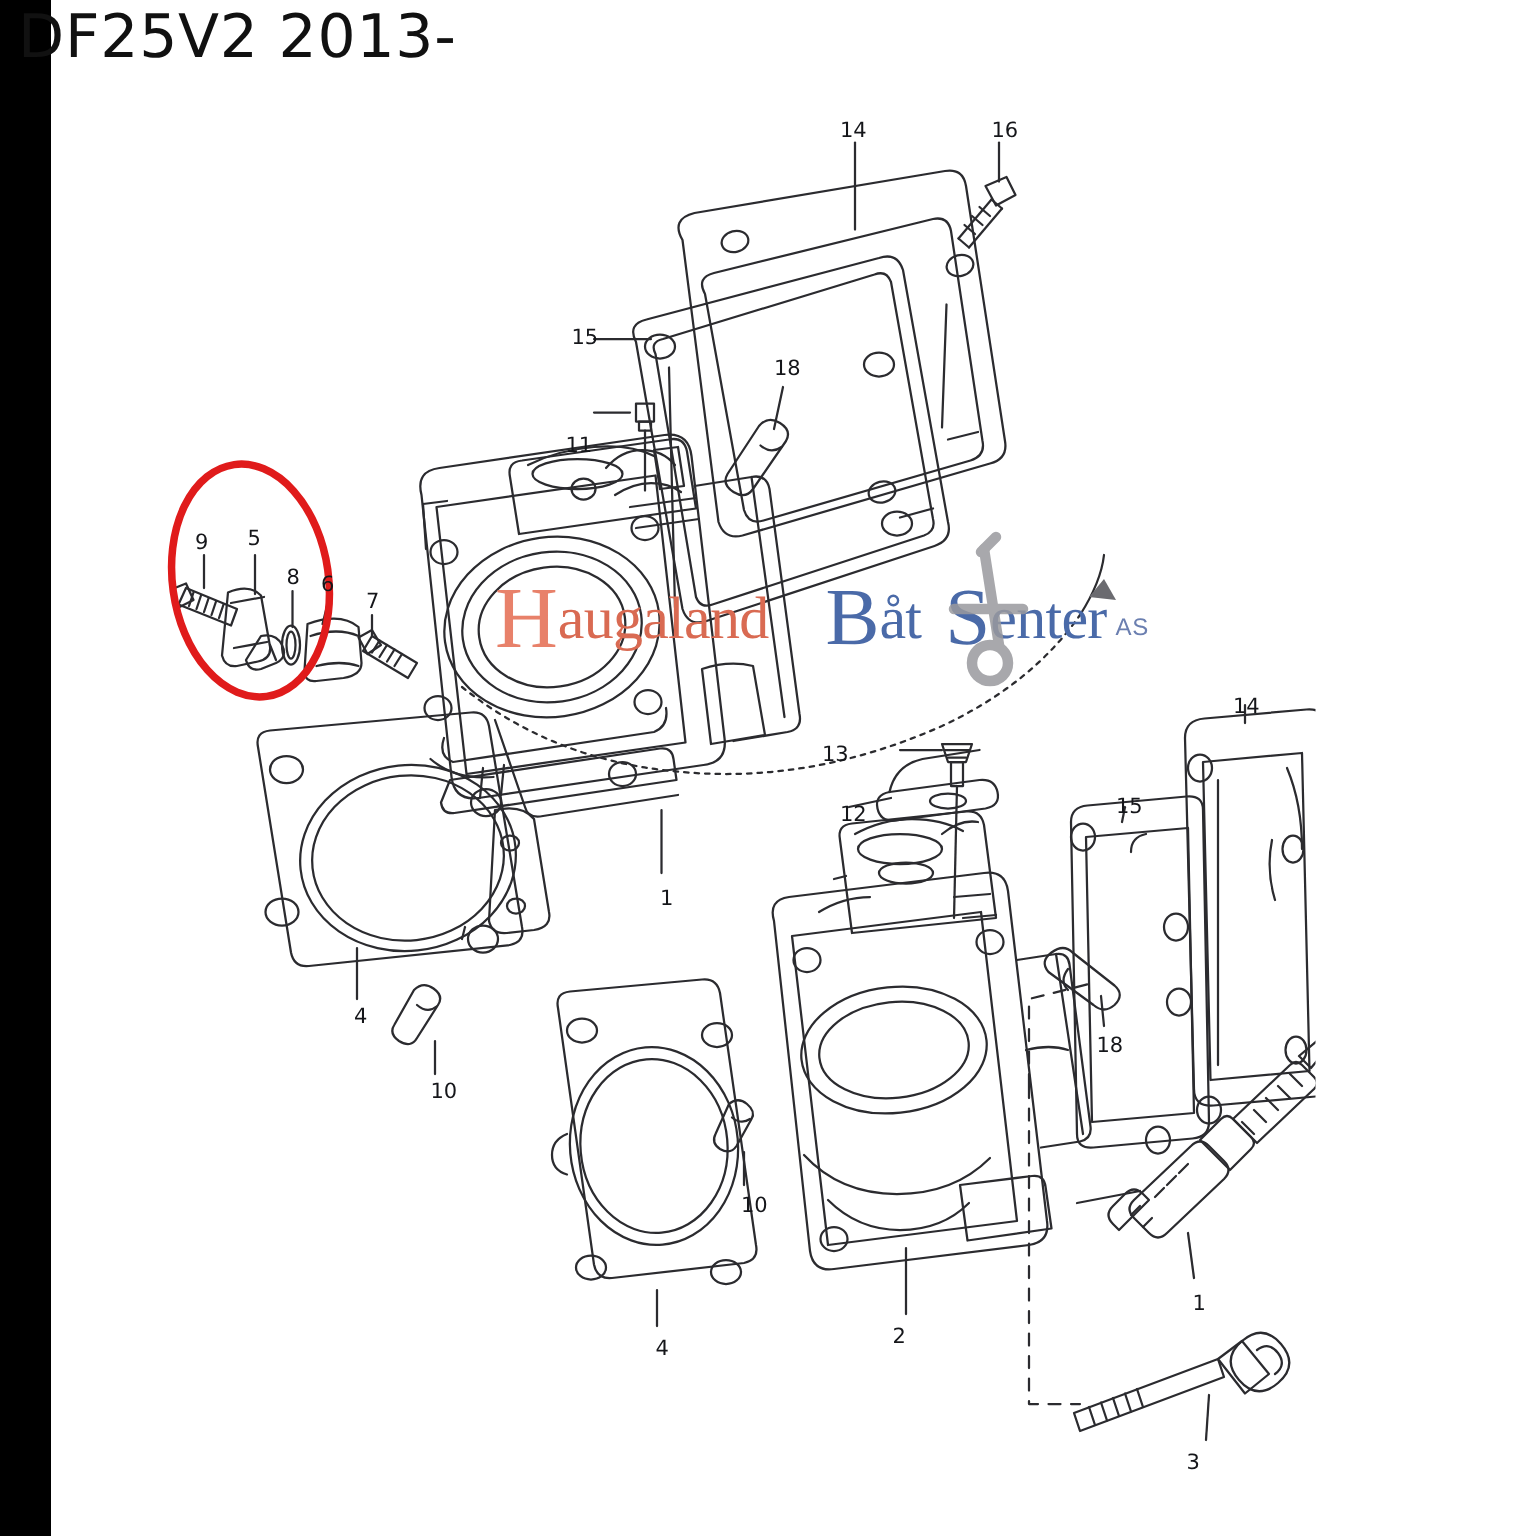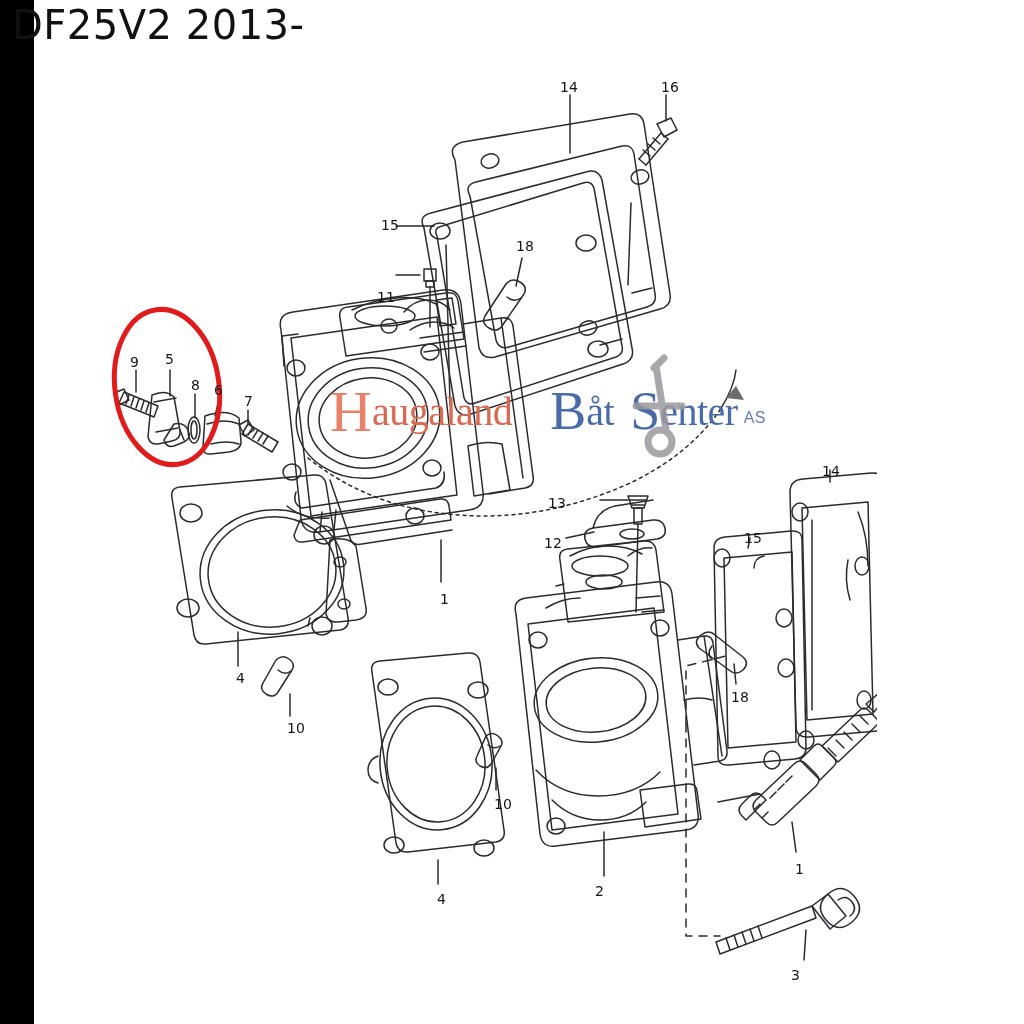--- a/index.html
+++ b/index.html
@@ -346,21 +346,21 @@
       <div class="lbl" style="left: 381px; top: 218px;">15</div>
       <div class="lbl" style="left: 516px; top: 239px;">18</div>
       <div class="lbl" style="left: 377px; top: 270px; margin-top: 20px;">11</div>
       <div class="lbl" style="left: 130px; top: 355px;">9</div>
       <div class="lbl" style="left: 165px; top: 352px;">5</div>
       <div class="lbl" style="left: 191px; top: 378px;">8</div>
       <div class="lbl" style="left: 214px; top: 383px;">6</div>
       <div class="lbl" style="left: 244px; top: 394px;">7</div>
       <div class="lbl" style="left: 822px; top: 464px;">14</div>
       <div class="lbl" style="left: 548px; top: 496px;">13</div>
-      <div class="lbl" style="left: 544px; top: 536px; text-align: center;">12</div>
+      <div class="lbl" style="left: 560px; top: 536px; text-align: center;">12</div>
       <div class="lbl" style="left: 744px; top: 531px;">15</div>
       <div class="lbl" style="left: 440px; top: 592px;">1</div>
       <div class="lbl" style="left: 236px; top: 671px;">4</div>
       <div class="lbl" style="left: 731px; top: 690px;">18</div>
       <div class="lbl" style="left: 287px; top: 721px;">10</div>
       <div class="lbl" style="left: 901px; top: 771px;">16</div>
       <div class="lbl" style="left: 494px; top: 797px;">10</div>
       <div class="lbl" style="left: 795px; top: 862px;">1</div>
       <div class="lbl" style="left: 595px; top: 884px;">2</div>
       <div class="lbl" style="left: 437px; top: 892px;">4</div>

